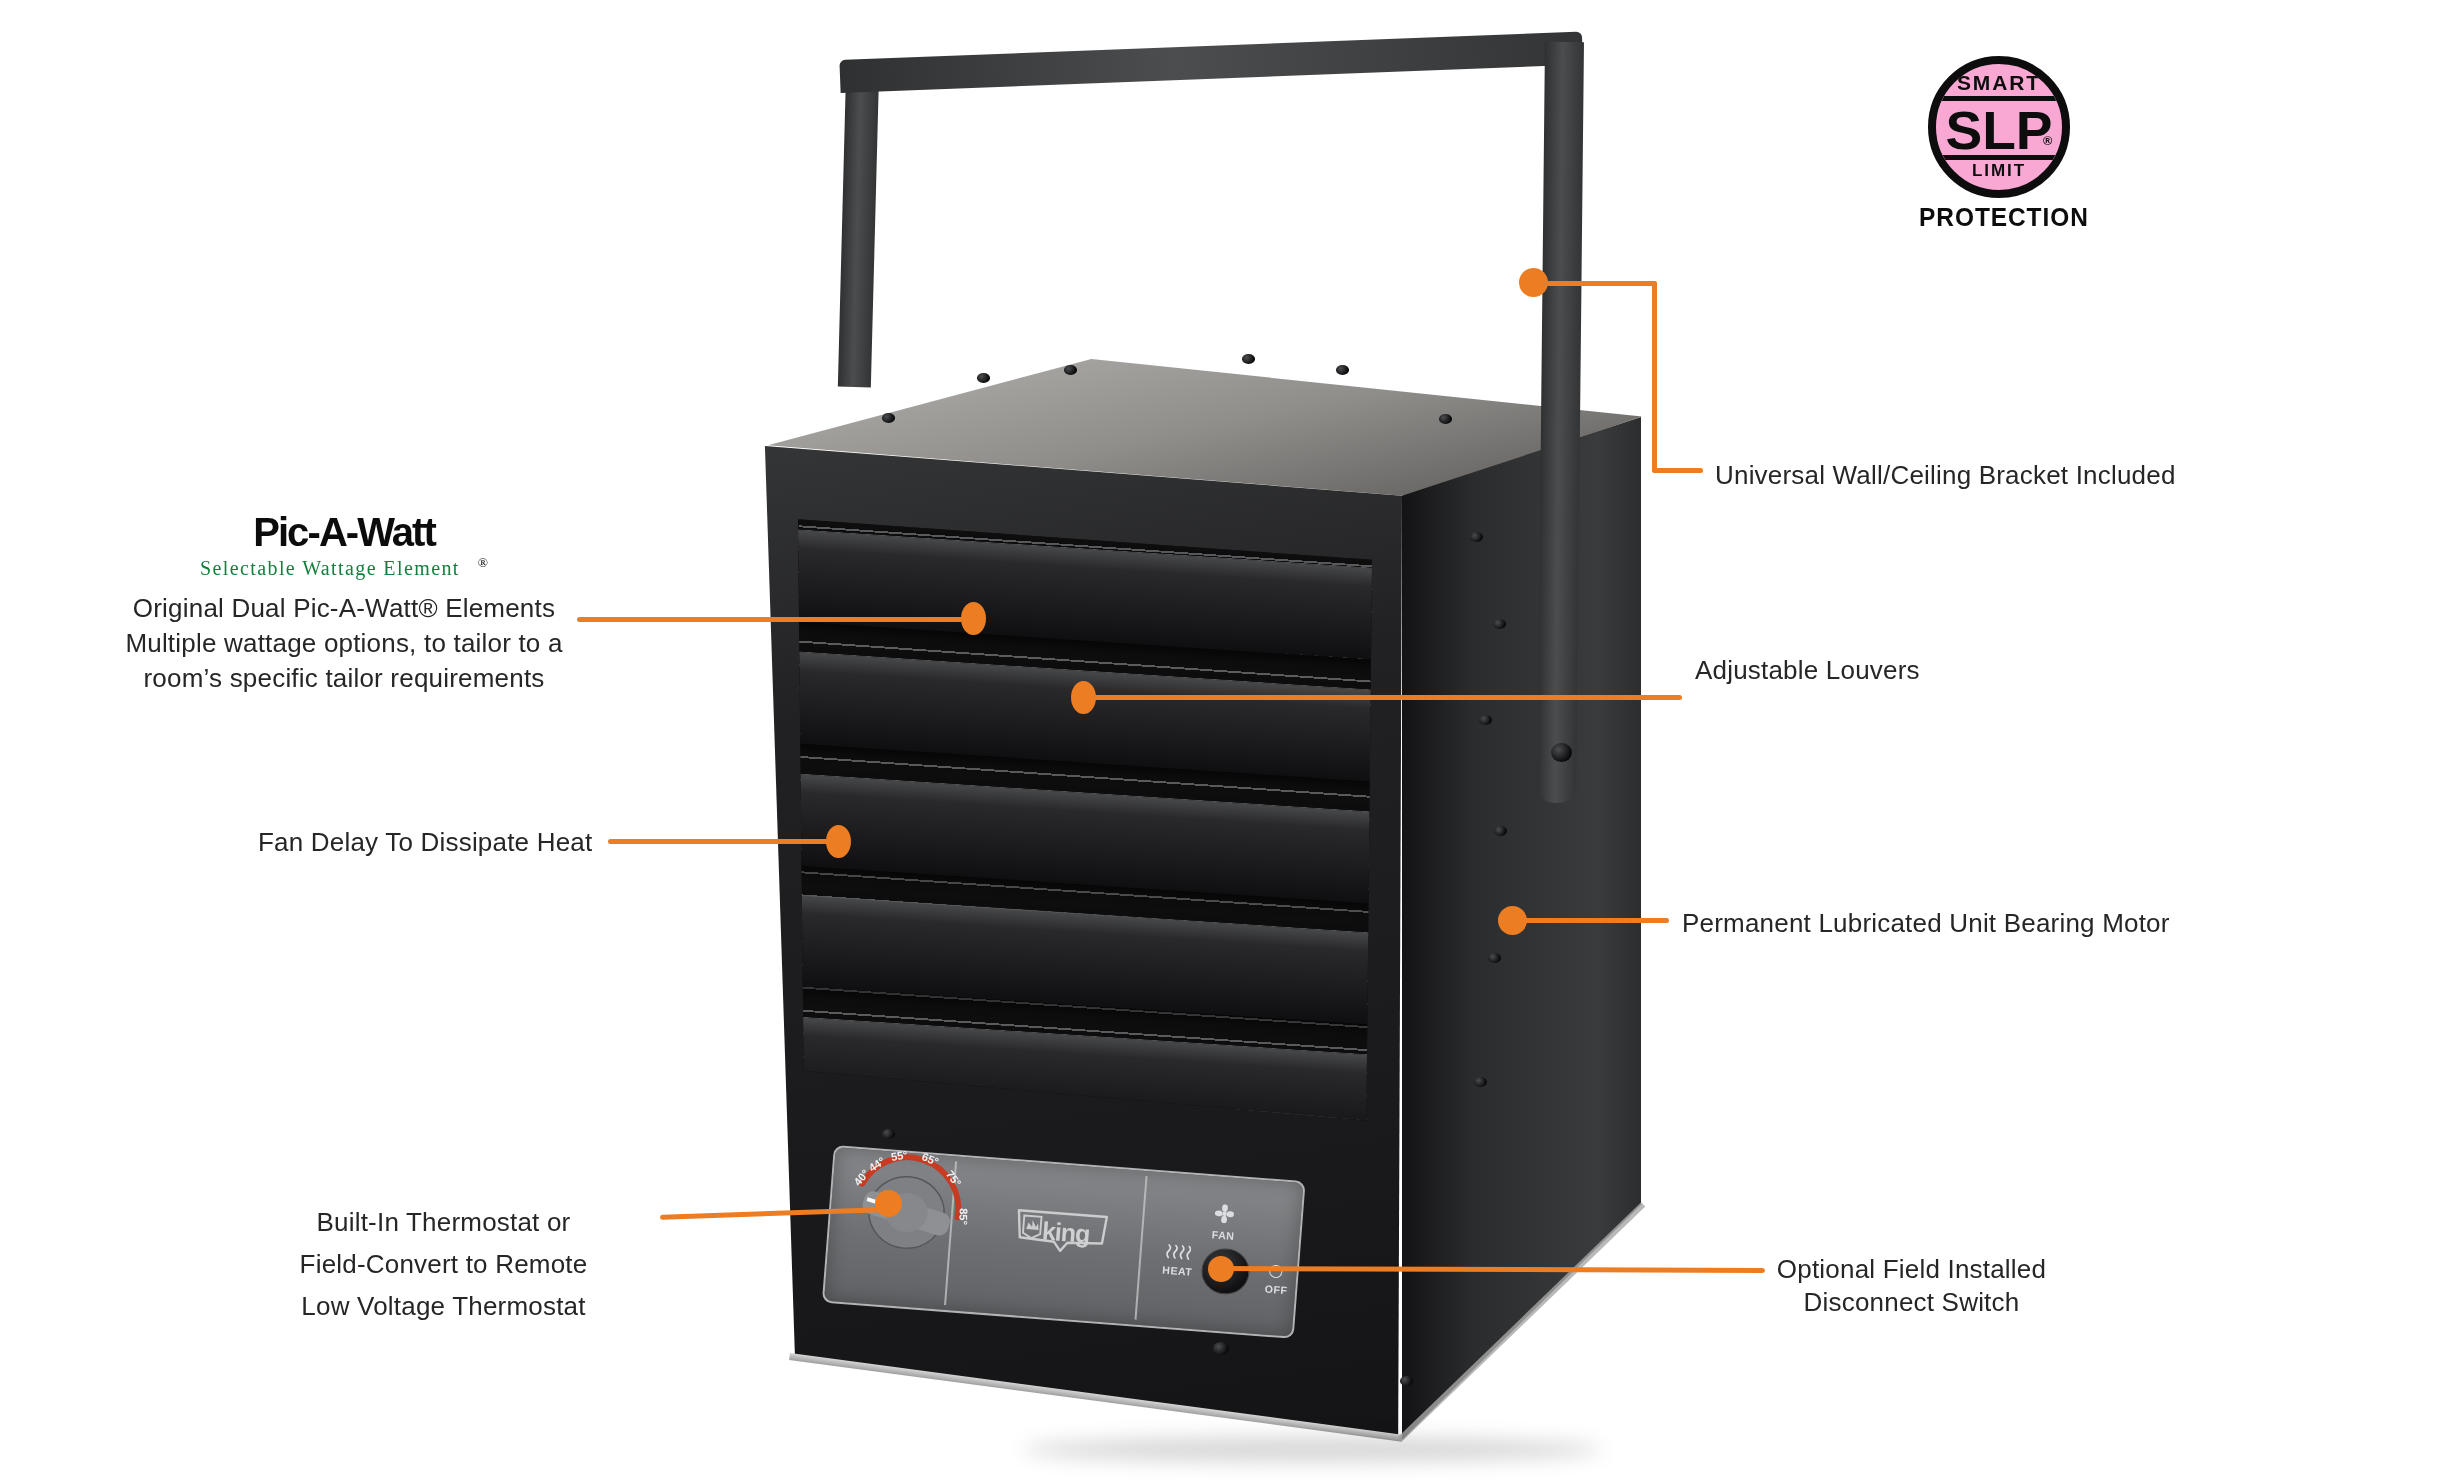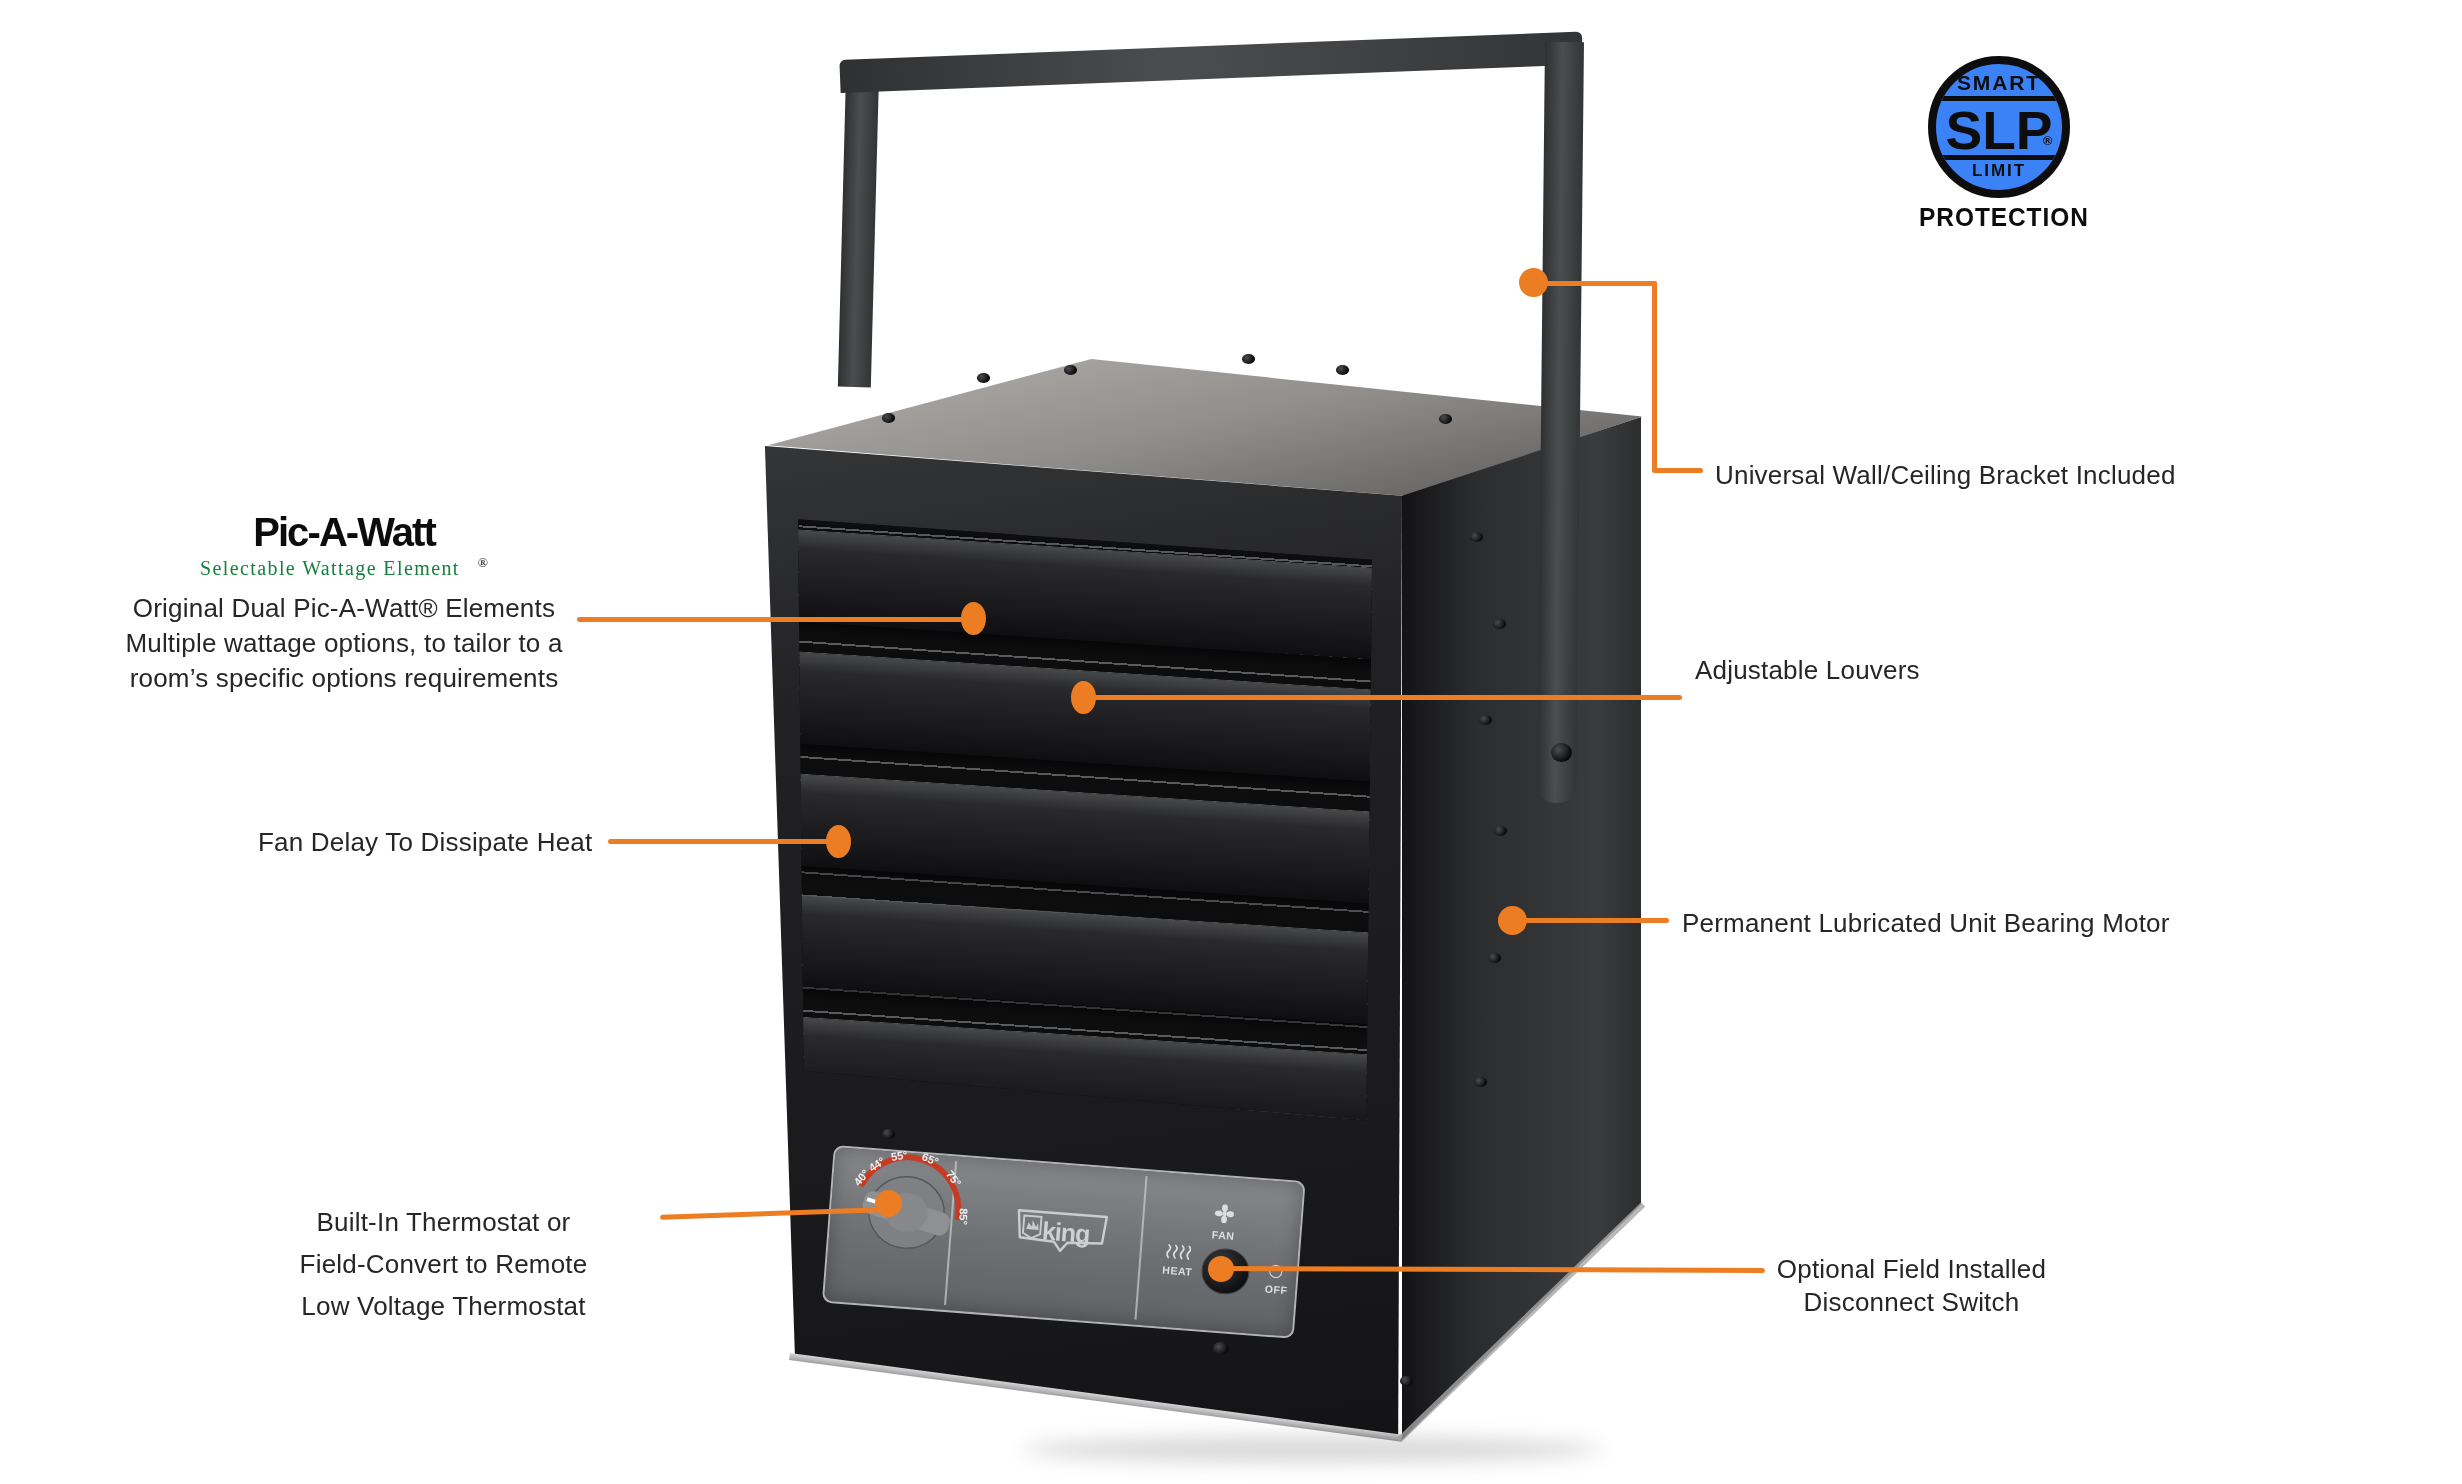--- a/index.html
+++ b/index.html
@@ -12,21 +12,21 @@
   .lead{position:absolute;height:4.8px;background:#ED7D23;border-radius:2.9px;}
   .lead-v{position:absolute;width:4.8px;background:#ED7D23;border-radius:2.9px;}
   .dot{position:absolute;background:#ED7D23;border-radius:50%;}
   
   .paw-title{font-weight:800;font-size:40px;letter-spacing:-1.9px;color:#0c0c0c;}
   .paw-sub{font-family:"Liberation Serif",serif;font-size:20px;letter-spacing:1.4px;color:#15803d;}
   .paw-reg{font-family:"Liberation Serif",serif;font-size:13.5px;color:#111;}
   
   .slp-wrap{left:1914px;top:56px;width:170px;text-align:center;}
   .slp-circle{position:relative;width:126px;height:126px;margin:0 auto;border:8.7px solid #0d0d0d;
-              border-radius:50%;overflow:hidden;background:#3b82f6;}
+              border-radius:50%;overflow:hidden;background:#f9a8d4;}
   .slp-smart{position:absolute;top:6.8px;left:0;right:0;font-size:21px;font-weight:800;letter-spacing:1.9px;color:#0d0d0d;transform:scaleY(.95);}
   .slp-bar1{position:absolute;top:32px;left:-9.7px;right:-9.7px;height:4.8px;background:#0d0d0d;}
   .slp-big{position:absolute;top:35px;left:0;right:0;font-size:54px;font-weight:800;letter-spacing:0px;color:#0d0d0d;transform:scaleX(1.02);}
   .slp-reg{position:absolute;top:70px;right:9.7px;font-size:12.6px;font-weight:700;color:#0d0d0d;}
   .slp-bar2{position:absolute;top:91px;left:-9.7px;right:-9.7px;height:4.8px;background:#0d0d0d;}
   .slp-limit{position:absolute;top:97px;left:0;right:0;font-size:17px;font-weight:800;letter-spacing:1.9px;color:#0d0d0d;}
   .slp-prot{margin-top:3.9px;font-size:26px;font-weight:800;letter-spacing:1px;color:#0d0d0d;transform:scaleX(.94);}
   
   .bracket{background:linear-gradient(90deg,#2f3032,#4c4d4f 45%,#333436);}
   .topface{left:768px;top:359px;width:874px;height:137px;
@@ -194,21 +194,21 @@
 
 <div class="abs" style="left:97px;top:510px;width:494px;text-align:center;">
   <div class="paw-title">Pic-A-Watt</div>
   <div>
     <span class="paw-sub">Selectable Wattage Element</span>
     <span class="paw-reg" style="vertical-align:7.7px;padding-left:13.5px;">®</span>
   </div>
   <div class="co center" style="margin-top:11.6px;">
     <div>Original Dual Pic-A-Watt® Elements</div>
     <div>Multiple wattage options, to tailor to a</div>
-    <div>room’s specific options requirements</div>
+    <div>room’s specific tailor requirements</div>
   </div>
 </div>
 <div class="lead" style="left:577px;top:617px;width:386px;"></div>
 <div class="dot" style="left:961px;top:602px;width:25px;height:33px;"></div>
 
 <div class="abs co" style="left:258px;top:825px;">Fan Delay To Dissipate Heat</div>
 <div class="lead" style="left:608px;top:839px;width:220px;"></div>
 <div class="dot" style="left:826px;top:825px;width:25px;height:33px;"></div>
 
 <div class="abs co center" style="left:260px;top:1201px;width:367px;line-height:42px;">

